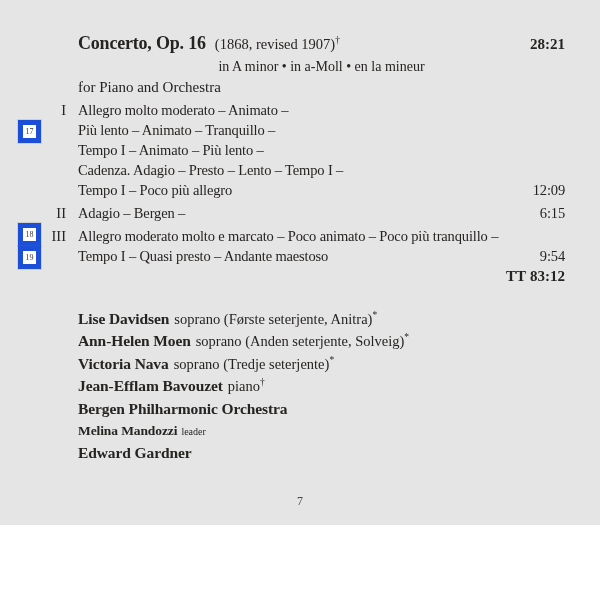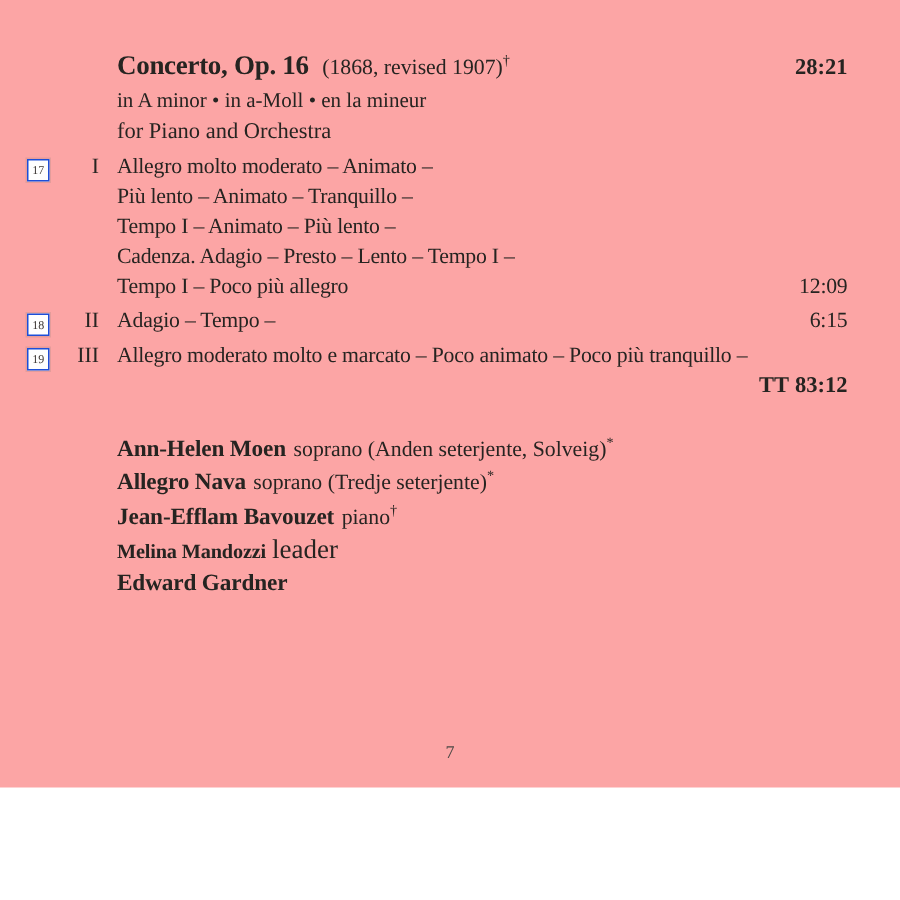--- a/index.html
+++ b/index.html
@@ -1,52 +1,52 @@
 <!DOCTYPE html>
 <html><head>
 <meta charset="utf-8">
 <style>
   html,body { margin:0; padding:0; }
   .page {
     position: relative;
     width: 600px;
     height: 525px;
-    background: #fca5a5;
+    background: #e5e5e5;
     font-family: "Liberation Serif", "DejaVu Serif", serif;
     color: #262421;
     overflow: hidden;
   }
   .content { padding-top: 31px; }
 
   .row {
     display: flex;
     align-items: baseline;
     padding: 0 35px 0 78px;
   }
 
   
   .title-row { line-height: 25px; }
   .work-title { font-weight: bold; font-size: 18px; letter-spacing: -0.2px; }
   .title-note { font-size: 14.5px; margin-left: 5px; }
   .sup { font-size: 9.5px; vertical-align: super; line-height: 0; }
   .dur { margin-left: auto; font-size: 14.5px; white-space: nowrap; }
   .title-dur { font-weight: bold; font-size: 15px; }
 
-  .key-row { font-size: 14px; line-height: 20px; }
+  .key-row { font-size: 14px; line-height: 20px; justify-content: center; }
   .scoring-row { font-size: 15px; line-height: 21px; }
 
   
   .movements { margin-top: 2px; }
   .movement { position: relative; }
   .movement + .movement { margin-top: 3px; }
   .track-box {
     position: absolute;
-    left: 18px; top: 5px;
+    left: 18px; top: 20px;
     width: 13px; height: 13px;
-    border: 1px solid #1d4ed8;
+    border: 5px solid #1d4ed8;
     box-shadow: 0 0 0 1px rgba(120,115,108,0.18);
     font-size: 8px;
     line-height: 13px;
     text-align: center;
     color: #3c3834;
     background: #fefefe;
   }
   .numeral {
     position: absolute;
     left: 34px; top: 0;
@@ -61,21 +61,21 @@
   .tt { margin-left: auto; font-weight: bold; font-size: 15px; white-space: nowrap; }
   .tt .tt-label { margin-right: 4px; }
 
   
   .performers { margin-top: 21px; }
   .p-row { line-height: 22.4px; display: block; padding: 0 35px 0 78px; }
   .p-name { font-weight: bold; font-size: 15.5px; letter-spacing: -0.1px; }
   .p-role { font-size: 14.5px; margin-left: 5px; }
   .p-row.small { line-height: 20px; }
   .p-row.small .p-name { font-size: 13.5px; }
-  .p-row.small .p-role { font-size: 18px; margin-left: 4px; }
+  .p-row.small .p-role { font-size: 10px; margin-left: 4px; }
 
   .page-number {
     position: absolute;
     left: 0; right: 0;
     bottom: 16px;
     text-align: center;
     font-size: 12px;
     color: #4c4945;
   }
 </style>
@@ -119,47 +119,57 @@
         <div class="row mline">
             <span>Tempo I – Poco più allegro</span>
             <span class="dur">12:09</span>
           </div>
       </div>
 
       <div class="movement">
         <span class="track-box">18</span>
         <span class="numeral">II</span>
         <div class="row mline">
-            <span>Adagio – Tempo –</span>
+            <span>Adagio – Bergen –</span>
             <span class="dur">6:15</span>
           </div>
       </div>
 
       <div class="movement">
         <span class="track-box">19</span>
         <span class="numeral">III</span>
         <div class="row mline">
             <span>Allegro moderato molto e marcato – Poco animato – Poco più tranquillo –</span>
           </div>
+        <div class="row mline">
+            <span>Tempo I – Quasi presto – Andante maestoso</span>
+            <span class="dur">9:54</span>
+          </div>
       </div>
 
       <div class="row tt-row">
         <span class="tt"><span class="tt-label">TT</span><span>83:12</span></span>
       </div>
     </div>
 
     <div class="performers">
       <div class="p-row">
+        <span class="p-name">Lise Davidsen</span><span class="p-role"><span>soprano (Første seterjente, Anitra)</span><span class="sup">*</span></span>
+      </div>
+      <div class="p-row">
         <span class="p-name">Ann-Helen Moen</span><span class="p-role"><span>soprano (Anden seterjente, Solveig)</span><span class="sup">*</span></span>
       </div>
       <div class="p-row">
-        <span class="p-name">Allegro Nava</span><span class="p-role"><span>soprano (Tredje seterjente)</span><span class="sup">*</span></span>
+        <span class="p-name">Victoria Nava</span><span class="p-role"><span>soprano (Tredje seterjente)</span><span class="sup">*</span></span>
       </div>
       <div class="p-row">
         <span class="p-name">Jean-Efflam Bavouzet</span><span class="p-role"><span>piano</span><span class="sup">†</span></span>
+      </div>
+      <div class="p-row">
+        <span class="p-name">Bergen Philharmonic Orchestra</span>
       </div>
       <div class="p-row small">
         <span class="p-name">Melina Mandozzi</span><span class="p-role">leader</span>
       </div>
       <div class="p-row">
         <span class="p-name">Edward Gardner</span>
       </div>
     </div>
 
   </div>

